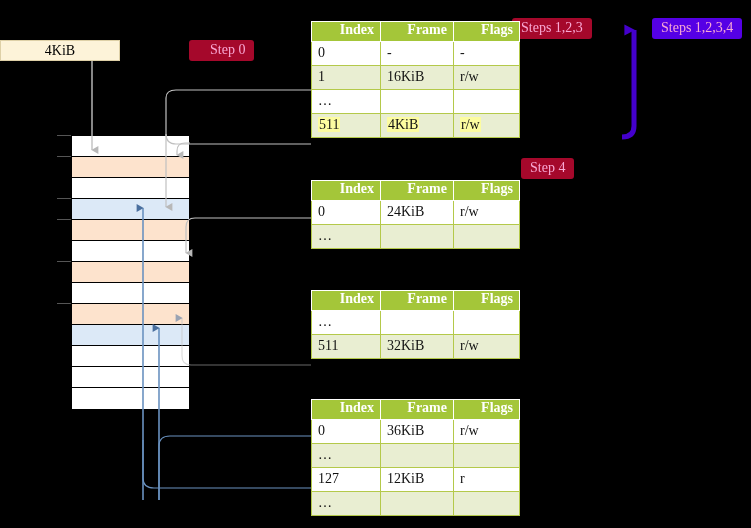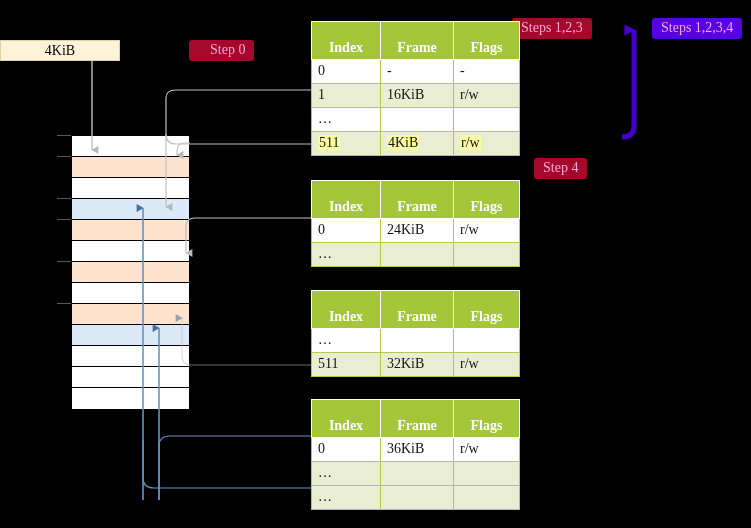--- a/index.html
+++ b/index.html
@@ -52,22 +52,22 @@
     border: 1px solid #b4c94a;
     background: #ffffff;
     font-size: 14px;
     color: #111111;
     table-layout: fixed;
   }
   .ptable th {
     background: #a4c639;
     color: #ffffff;
     font-weight: bold;
-    text-align: center;
-    padding: 18px 6px 3px 6px;
+    text-align: right;
+    padding: 0 6px 3px 6px;
     border: 1px solid #ffffff;
     font-size: 14px;
   }
   .ptable td {
     padding: 2px 6px 3px 6px;
     border: 1px solid #b4c94a;
     height: 18px;
     overflow: hidden;
     white-space: nowrap;
   }
@@ -173,21 +173,21 @@
     <path d="M311,436 L170,436 Q159,436 159,446 L159,500" stroke="#6a92c0" stroke-width="1.2" fill="none"></path>
     <path d="M311,488 L154,488 Q143,488 143,478 L143,440" stroke="#6a92c0" stroke-width="1.2" fill="none"></path>
 
     <path d="M622,137 Q634,137 634,126 L634,30" stroke="#4400cc" stroke-width="5" fill="none" stroke-linecap="butt" marker-end="url(#ah-purple)"></path>
   </svg>
 
   <div id="badges">
       <div class="badge" style="left: 189px; top: 40px; background: rgb(165, 8, 43); padding-left: 21px;"><span>Step 0</span></div>
       <div class="badge" style="left: 512px; top: 18px; background: rgb(165, 8, 43);"><span>Steps 1,2,3</span></div>
       <div class="badge" style="left: 652px; top: 18px; background: rgb(85, 0, 229);"><span>Steps 1,2,3,4</span></div>
-      <div class="badge" style="left: 534px; top: 158px; background: rgb(165, 8, 43);"><span>Step 4</span></div>
+      <div class="badge" style="left: 521px; top: 158px; background: rgb(165, 8, 43);"><span>Step 4</span></div>
     </div>
   <div id="tables">
       <table class="ptable" style="left: 311px; top: 21px; width: 169px;">
         <thead>
           <tr>
             <th style="width: 56px;">Index</th>
             <th style="width: 60px;">Frame</th>
             <th style="width: 53px;">Flags</th>
           </tr>
         </thead>
@@ -268,20 +268,25 @@
           <tr class="odd">
             <td>0</td>
             <td>36KiB</td>
             <td>r/w</td>
           </tr>
           <tr class="even">
             <td>…</td>
             <td></td>
             <td></td>
           </tr>
+          <tr class="odd">
+            <td>127</td>
+            <td>12KiB</td>
+            <td>r</td>
+          </tr>
           <tr class="even">
             <td>…</td>
             <td></td>
             <td></td>
           </tr>
         </tbody>
       </table>
     </div>
 
 </div>

